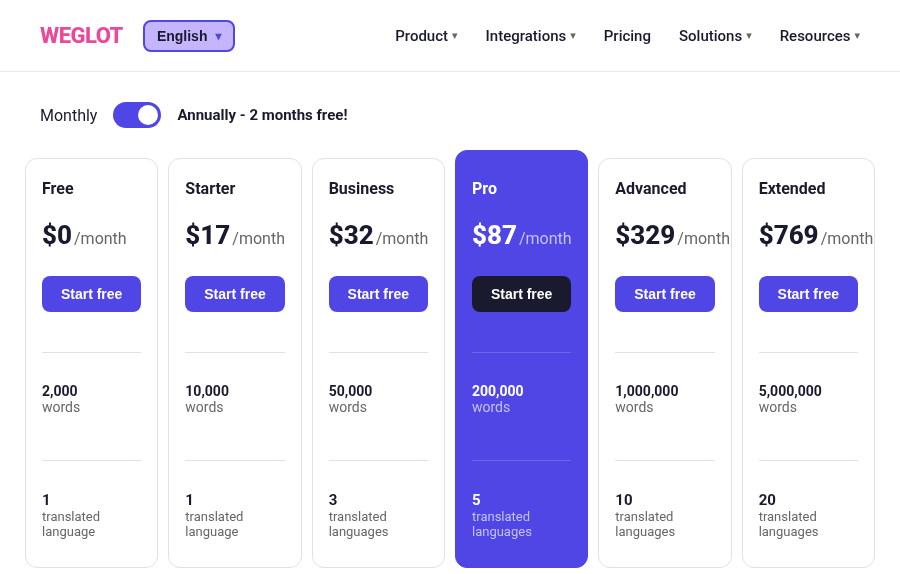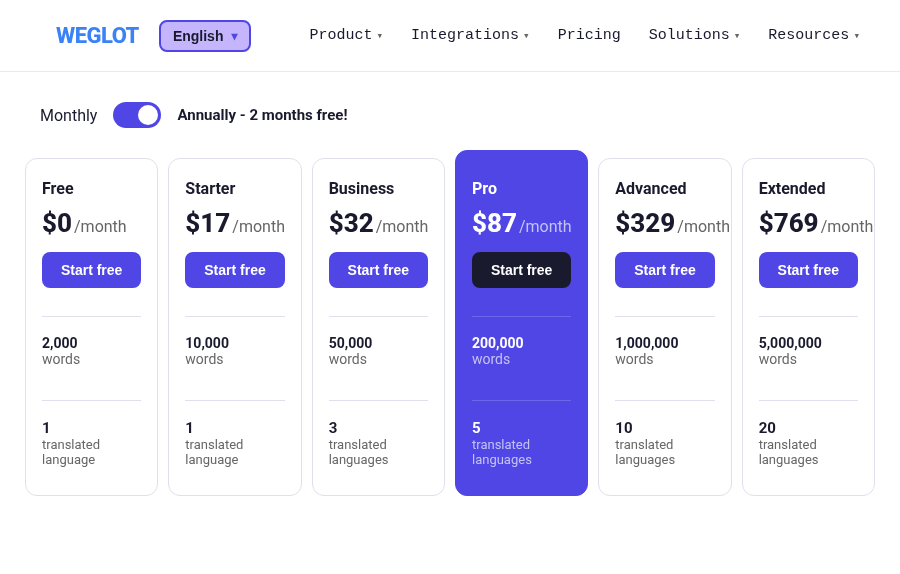--- a/index.html
+++ b/index.html
@@ -9,24 +9,23 @@
     .header {
       display: flex;
       align-items: center;
       padding: 0 40px;
       height: 72px;
       border-bottom: 1px solid #e8e8f0;
     }
     .logo {
       font-size: 22px;
       font-weight: 800;
-      color: #3b82f6;
+      color: #ec4899;
       letter-spacing: -0.5px;
       margin-right: 20px;
-      margin-left: 16px;
     }
     .lang-select {
       display: flex;
       align-items: center;
       border: 2px solid #4f46e5;
       border-radius: 8px;
       padding: 6px 12px;
       font-size: 14px;
       font-weight: 600;
       color: #1a1a2e;
@@ -34,21 +33,20 @@
       gap: 8px;
       margin-right: 30px;
       background: #c4b5fd;
     }
     .lang-select .chevron { color: #4f46e5; font-size: 12px; }
     .nav {
       display: flex;
       align-items: center;
       gap: 28px;
       margin-left: auto;
-      font-family: Liberation Mono, monospace;
     }
     .nav-item {
       font-size: 15px;
       font-weight: 500;
       color: #1a1a2e;
       cursor: pointer;
       display: flex;
       align-items: center;
       gap: 4px;
       text-decoration: none;
@@ -102,21 +100,21 @@
     .card {
       flex: 1;
       min-width: 130px;
       background: #fff;
       border: 1px solid #e0e0ec;
       border-radius: 12px;
       padding: 20px 16px;
       margin: 0 5px;
       display: flex;
       flex-direction: column;
-      gap: 0;
+      gap: 12px;
     }
     .card.pro {
       background: #4f46e5;
       color: #fff;
       border-color: #4f46e5;
       margin-top: -8px;
       padding-top: 28px;
       padding-bottom: 28px;
     }
     .card-name {

